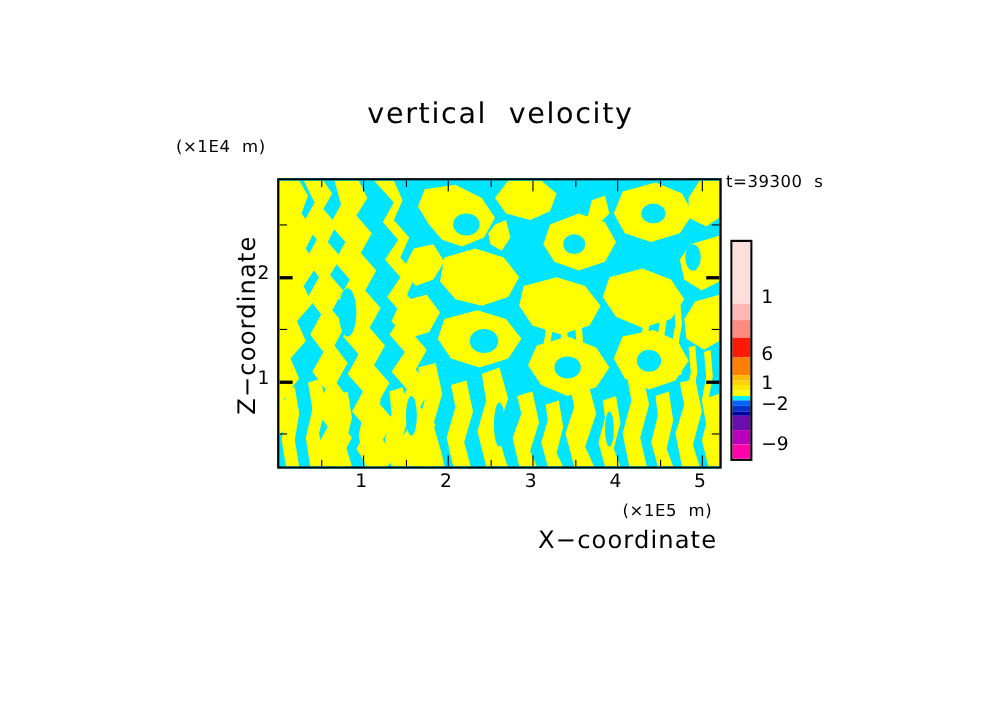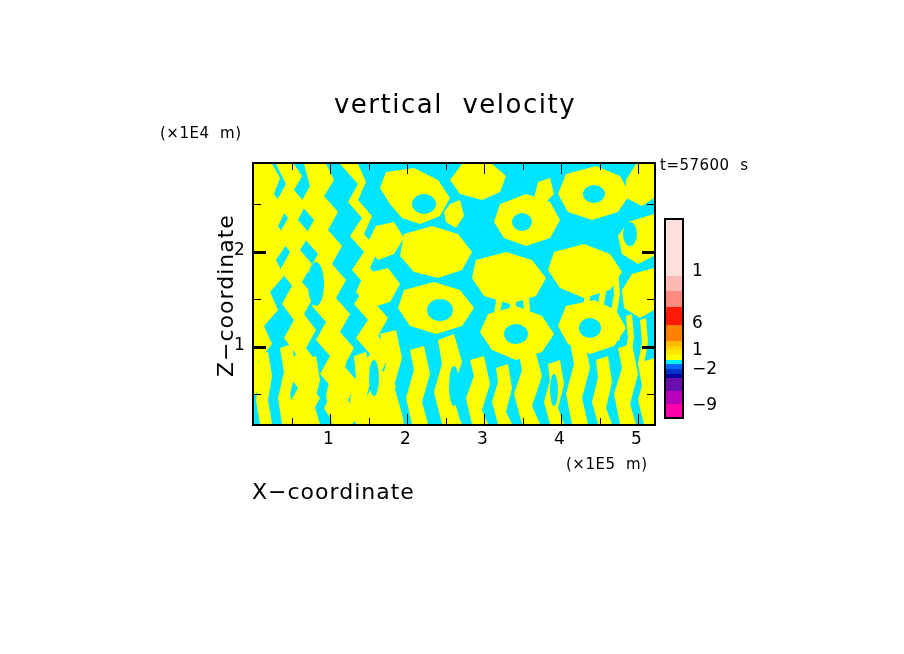--- a/index.html
+++ b/index.html
@@ -19,21 +19,21 @@
     font-size:26px;letter-spacing:1.5px;
   }
   
   #title{left:55px;width:800px;}
 
   #yunit{left:160px;top:92px;font-size:15px;letter-spacing:0.5px;}
   #xunit{left:566px;top:423px;font-size:15px;letter-spacing:0.5px;}
 
   #timestamp{left:660px;top:124px;font-size:15px;letter-spacing:0.5px;}
 
-  #xtitle{left:252px;top:447px;width:400px;text-align:left;font-size:22px;letter-spacing:1px;}
+  #xtitle{left:252px;top:447px;width:400px;text-align:right;font-size:22px;letter-spacing:1px;}
 
   #ytitle{
     position:absolute;left:-9px;top:250px;
     transform-origin:left top;transform:rotate(-90deg) translate(-50%,0);
     font-size:22px;letter-spacing:1px;white-space:pre;color:#000;
   }
   
   #ytitle{left:213px;top:345px;transform:rotate(-90deg);transform-origin:0 0;}
 
   
@@ -62,21 +62,21 @@
 </style>
 </head>
 <body>
 
 <div id="stage">
 
   <div class="txt" id="title">vertical  velocity</div>
 
   <div class="txt" id="yunit">(×1E4  m)</div>
 
-  <div class="txt" id="timestamp">t=57600  s</div>
+  <div class="txt" id="timestamp">t=39300  s</div>
 
   <div id="ytitle">Z−coordinate</div>
 
   <div id="plot">
     <svg id="field" viewBox="0 0 400 260" preserveAspectRatio="none">
       <rect x="0" y="0" width="400" height="260" fill="#00e5ff"></rect>
       <g fill="#ffff00" stroke="none">
 
         <path d="M0,0 L18,0 L26,14 L20,30 L32,46 L24,62 L34,78 L22,96 L30,112 L16,128 L24,146 L10,162 L18,180 L4,198 L12,216 L0,232 Z"></path>
         <path d="M22,0 L40,0 L48,12 L40,26 L52,40 L44,56 L56,70 L46,86 L58,100 L48,118 L60,132 L50,150 L62,166 L52,184 L64,200 L54,218 L66,234 L56,252 L60,260 L42,260 L34,242 L44,224 L32,208 L42,190 L30,174 L40,156 L28,140 L38,122 L26,106 L36,88 L24,72 L34,54 L22,38 L32,20 Z"></path>

